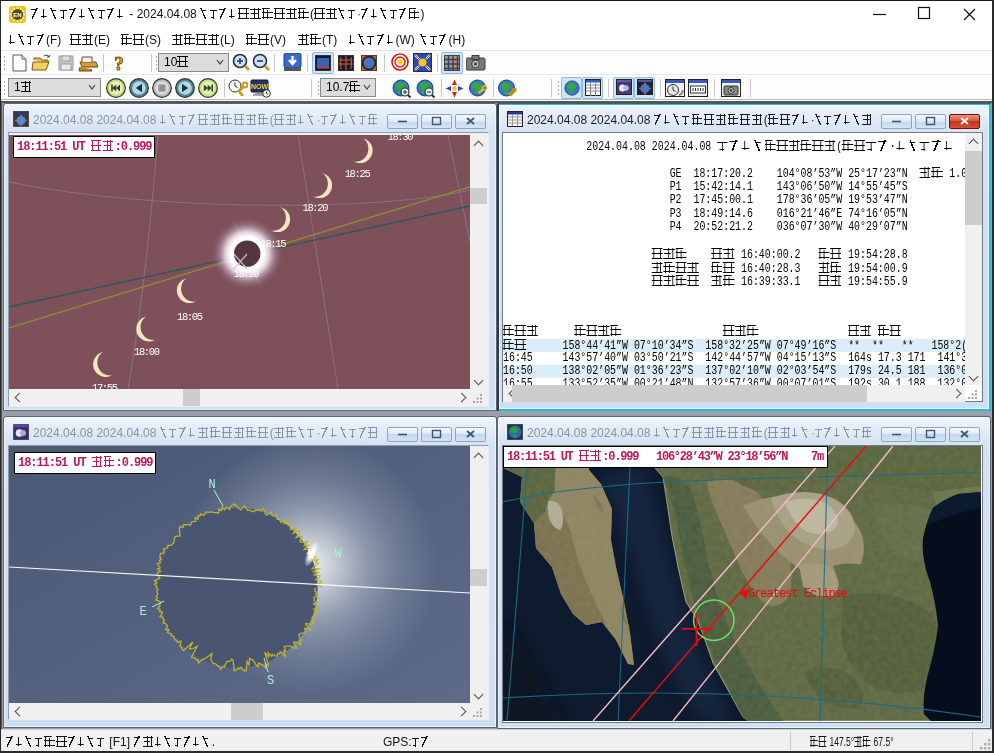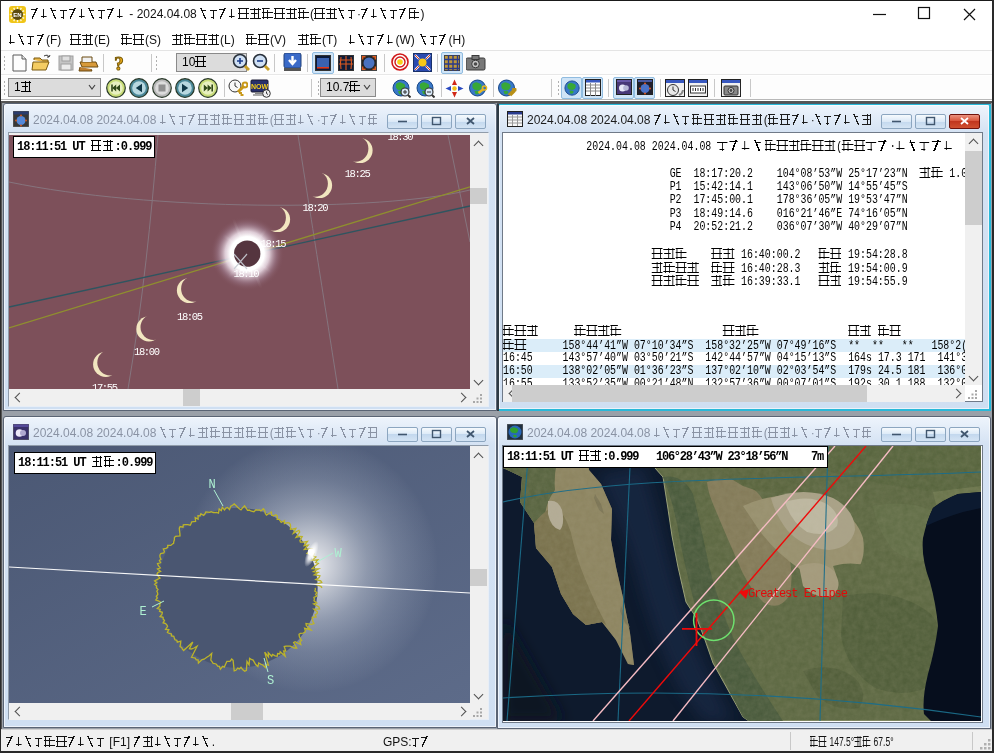--- a/index.html
+++ b/index.html
@@ -21,21 +21,21 @@
 .trx i.km,.trx i.am{width:13.4px;margin-right:1px}
 .combo{position:absolute;background:#dcdcdc;border:1px solid #8a8a8a;font-size:12px;line-height:17px;padding-left:5px}
 .combo .arr{position:absolute;right:4px;top:5px;width:8px;height:6px}
 .sep{position:absolute;width:1px;background:#c8c8c8;top:3px;height:18px}
 .tbtn{position:absolute;width:22px;height:22px}
 .pressed{background:#cfe4f7;border:1px solid #90bce0;border-radius:2px}
 .grip{position:absolute;width:3px;top:4px;bottom:4px;background-image:radial-gradient(circle,#b0b0b0 34%,transparent 40%);background-size:3px 4px}
 .sb{position:absolute;background:#f0f0f0}
 .sbthumb{position:absolute;background:#cdcdcd}
 .chev{position:absolute;width:7px;height:7px;border:solid #505050;border-width:1.6px 1.6px 0 0}
-.wlabel{position:absolute;background:#fff;border:1px solid #000;font-family:"Liberation Mono",monospace;font-size:12px;font-weight:700;color:#000000;padding:3px 0 0 3px;height:22px;white-space:pre;overflow:hidden}
+.wlabel{position:absolute;background:#fff;border:1px solid #000;font-family:"Liberation Mono",monospace;font-size:12px;font-weight:700;color:#be185d;padding:3px 0 0 3px;height:22px;white-space:pre;overflow:hidden}
 </style></head><body>
 
 <div class="abs" style="left:0;top:0;width:994px;height:27px;background:#fff;border-top:1px solid #1a1a1a"></div>
 <svg class="abs" style="left:9px;top:6px" width="17" height="17" viewBox="0 0 17 17">
 <rect x="0" y="0" width="17" height="17" rx="3" fill="#f0c518"></rect>
 <g fill="#fff7d0">
       <rect x="7.8" y="0.8" width="1.4" height="15.4" transform="rotate(0 8.5 8.5)"></rect>
       <rect x="7.8" y="0.8" width="1.4" height="15.4" transform="rotate(30 8.5 8.5)"></rect>
       <rect x="7.8" y="0.8" width="1.4" height="15.4" transform="rotate(60 8.5 8.5)"></rect>
       <rect x="7.8" y="0.8" width="1.4" height="15.4" transform="rotate(90 8.5 8.5)"></rect>
@@ -84,21 +84,21 @@
         <path d="M72 9 v-5 h10 v5" fill="#f0f0f0" stroke="#6a4a10"></path>
         <path d="M70 14 l-1 4 h13 l-1 -2" fill="#c08030" stroke="#6a4a10"></path>
       </g>
 </svg>
 <div class="sep" style="left:103px"></div>
 <svg class="abs" style="left:110px;top:2px" width="18" height="20" viewBox="0 0 18 20">
       <text x="9" y="17" text-anchor="middle" font-size="19" font-weight="bold" fill="#e8a818" stroke="#7a5c08" stroke-width="1" font-family="Liberation Serif">?</text>
     </svg>
 <div class="sep" style="left:151px"></div>
 <div class="grip" style="left:155px"></div>
-<div class="combo" style="left:176px;top:2px;width:71px;height:19px">10<i class="k k0"></i><svg class="arr" viewBox="0 0 8 6">
+<div class="combo" style="left:158px;top:2px;width:71px;height:19px">10<i class="k k0"></i><svg class="arr" viewBox="0 0 8 6">
         <path d="M1 1 L4 5 L7 1" stroke="#444" fill="none" stroke-width="1.2"></path>
       </svg></div>
 <svg class="abs" style="left:232px;top:2px" width="18" height="19" viewBox="0 0 18 19">
       <circle cx="8" cy="8" r="6.5" fill="#cfe0f4" stroke="#28303a" stroke-width="1.6"></circle>
       <path d="M5 8 h6 M8 5 v6" stroke="#1a3a8a" stroke-width="1.6"></path>
       <path d="M13 13 L17 17" stroke="#c8a028" stroke-width="3"></path>
     </svg>
 <svg class="abs" style="left:252px;top:2px" width="18" height="19" viewBox="0 0 18 19">
       <circle cx="8" cy="8" r="6.5" fill="#cfe0f4" stroke="#28303a" stroke-width="1.6"></circle>
       <path d="M5 8 h6" stroke="#1a3a8a" stroke-width="1.6"></path>

